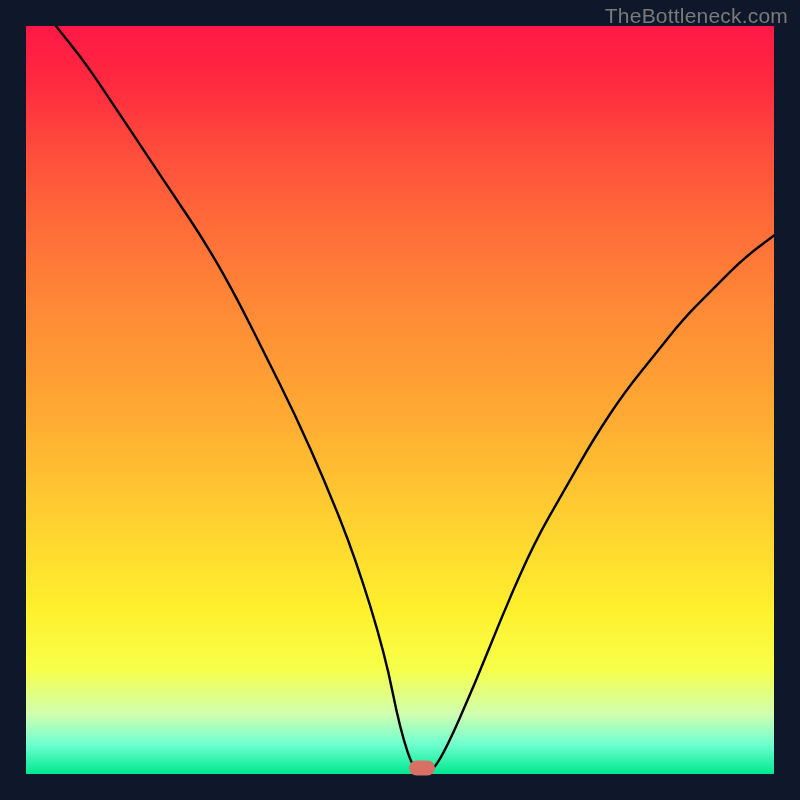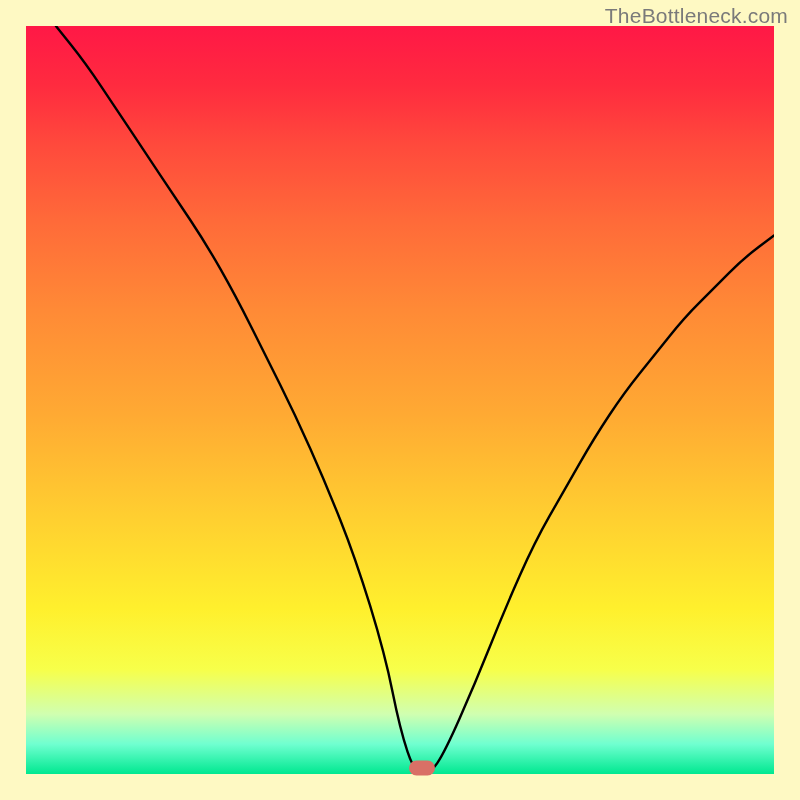--- a/index.html
+++ b/index.html
@@ -1,17 +1,17 @@
 <!DOCTYPE html>
 <html><head>
 <meta charset="utf-8">
 <style>
 * { margin: 0; padding: 0; box-sizing: border-box; }
 html, body { width: 800px; height: 800px; overflow: hidden; background: #000; }
-.frame { position: relative; width: 800px; height: 800px; background: #fef9c3; }
+.frame { position: relative; width: 800px; height: 800px; background: #0f172a; }
 .plot { position: absolute; left: 26px; top: 26px; width: 748px; height: 748px; background: linear-gradient(to bottom,
   #ff1846 0%,
   #ff2b3f 8%,
   #ff4a3c 16%,
   #ff6a39 26%,
   #ff8a36 38%,
   #ffaa33 52%,
   #ffd030 66%,
   #fff02d 78%,
   #f7ff4a 86%,

